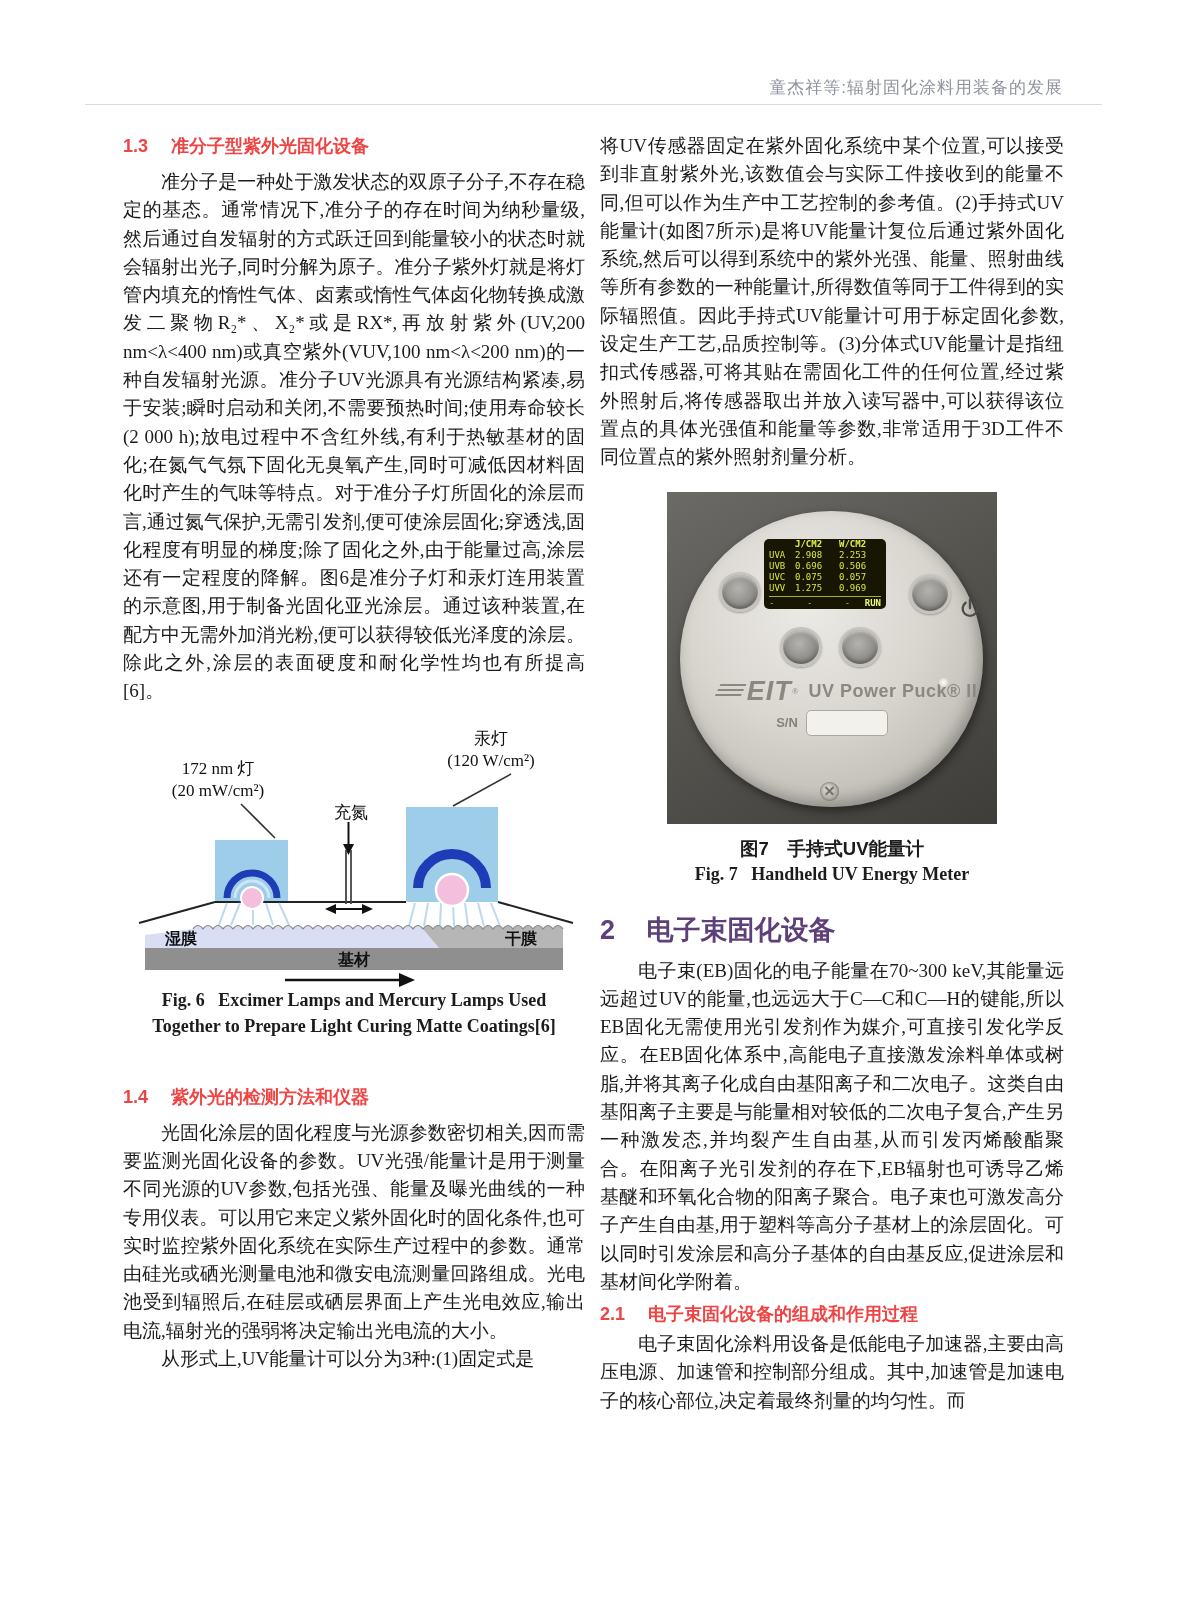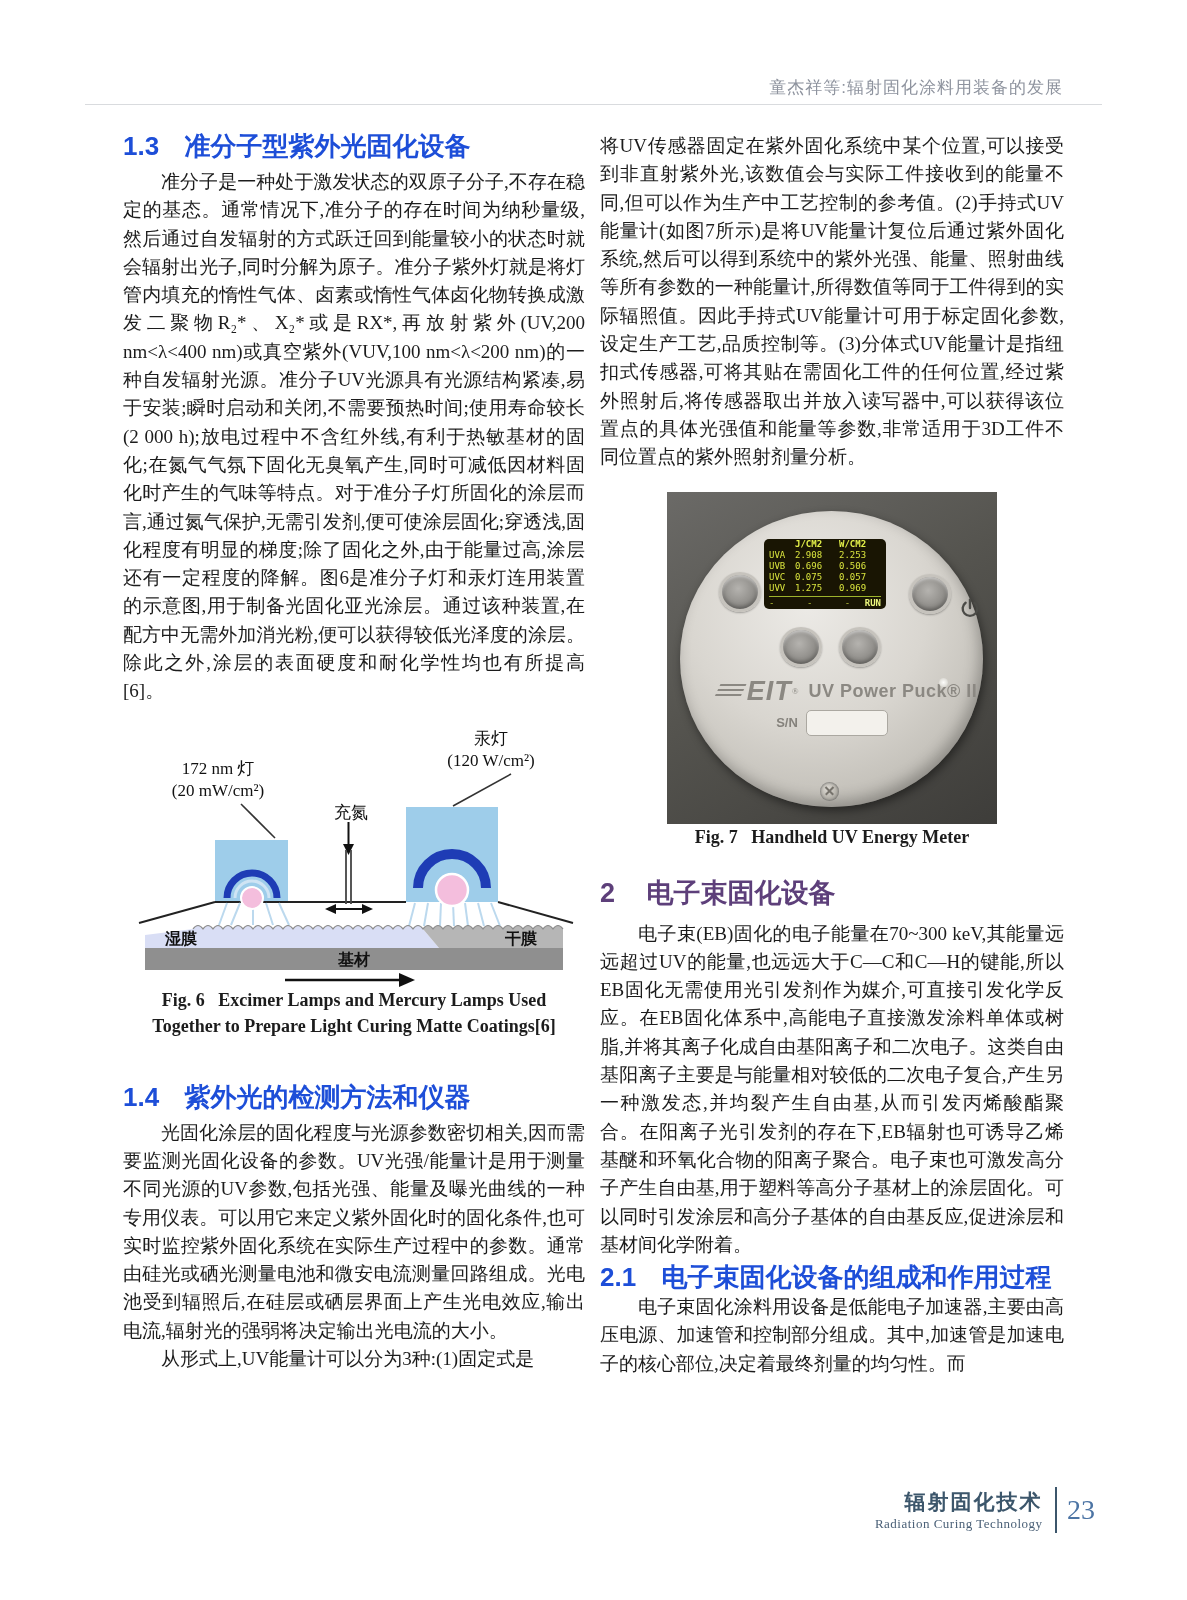--- a/index.html
+++ b/index.html
@@ -9,21 +9,21 @@
   
   .running-head{position:absolute;top:76px;right:124px;font-family:"Liberation Sans",sans-serif;
         font-size:17px;color:#8e939e;letter-spacing:1px;}
   .head-rule{position:absolute;top:104px;left:85px;width:1017px;height:1px;background:#d9dbde;}
 
   
   .col{position:absolute;top:132px;width:462px;}
   .col-left{left:123px;}
   .col-right{left:600px;width:464px;}
 
-  h2.sec{font-family:"Liberation Sans",sans-serif;color:#1d4ed8;font-size:26px;font-weight:bold;
+  h2.sec{font-family:"Liberation Sans",sans-serif;color:#ef4444;font-size:18px;font-weight:bold;
         margin:0 0 8px 0;line-height:28px;}
   h2.sec .no{margin-right:18px;}
   h1.sec-big{font-family:"Liberation Sans",sans-serif;color:#5d3f7a;font-size:27px;font-weight:bold;
         margin:26px 0 10px 0;line-height:34px;}
   h1.sec-big .no{margin-right:24px;}
 
   p.body{font-size:19px;line-height:28.3px;text-align:justify;margin:0;}
   p.ind{text-indent:2em;}
 
   
@@ -238,37 +238,30 @@
 
       <div class="snline">
         <span class="sn-label">S/N</span>
         <span class="sn-box"></span>
       </div>
 
 
       <div class="screw"></div>
     </div>
 
+    <div class="figcap figcap-cn" style="margin-top:12px;">图7　手持式UV能量计</div>
     <div class="figcap figcap-en">Fig. 7   Handheld UV Energy Meter</div>
 
     <h1 class="sec-big">
       <span class="no">2</span>
       <span>电子束固化设备</span>
     </h1>
     <p class="body ind">电子束(EB)固化的电子能量在70~300 keV,其能量远远超过UV的能量,也远远大于C—C和C—H的键能,所以EB固化无需使用光引发剂作为媒介,可直接引发化学反应。在EB固化体系中,高能电子直接激发涂料单体或树脂,并将其离子化成自由基阳离子和二次电子。这类自由基阳离子主要是与能量相对较低的二次电子复合,产生另一种激发态,并均裂产生自由基,从而引发丙烯酸酯聚合。在阳离子光引发剂的存在下,EB辐射也可诱导乙烯基醚和环氧化合物的阳离子聚合。电子束也可激发高分子产生自由基,用于塑料等高分子基材上的涂层固化。可以同时引发涂层和高分子基体的自由基反应,促进涂层和基材间化学附着。</p>
 
     <h2 class="sec" style="margin:4px 0 2px 0;">
       <span class="no">2.1</span>
       <span>电子束固化设备的组成和作用过程</span>
     </h2>
     <p class="body ind">电子束固化涂料用设备是低能电子加速器,主要由高压电源、加速管和控制部分组成。其中,加速管是加速电子的核心部位,决定着最终剂量的均匀性。而</p>
   </div>
 
-  <div class="footer">
-    <div>
-      <div class="f-cn">辐射固化技术</div>
-      <div class="f-en">Radiation Curing Technology</div>
-    </div>
-    <div class="f-bar"></div>
-    <div class="f-num">23</div>
-  </div>
 
 </div>
 
 </body></html>

